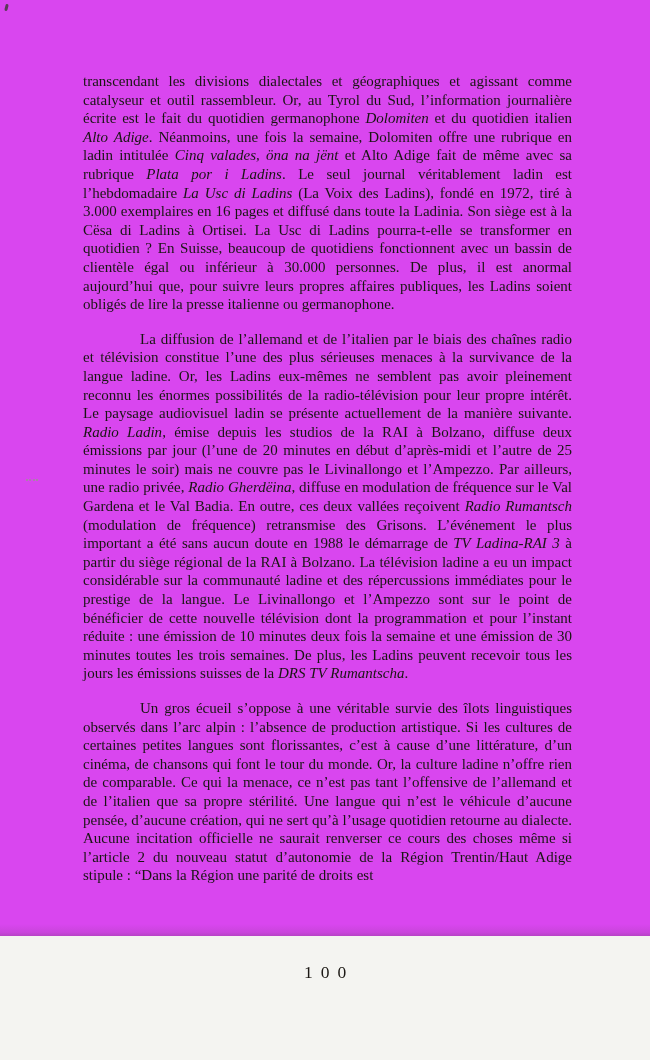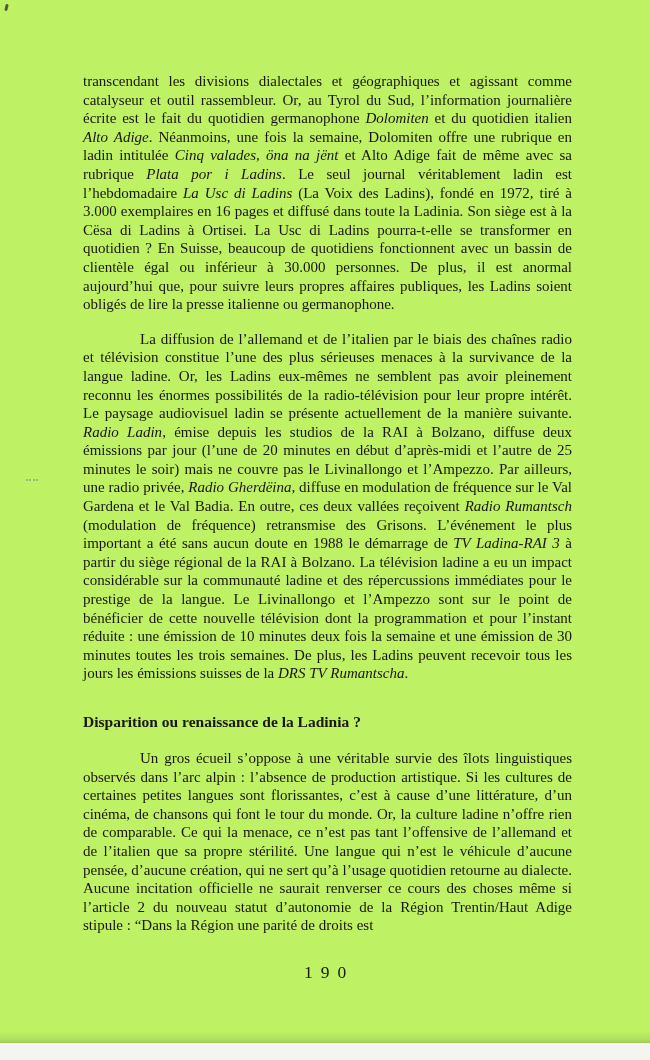--- a/index.html
+++ b/index.html
@@ -8,22 +8,22 @@
   }
   body {
     width: 650px;
     height: 1060px;
     background: #f4f4f1;
     overflow: hidden;
   }
   .scan {
     position: relative;
     width: 650px;
-    height: 1043px;
-    background: #bef264;
+    height: 936px;
+    background: #d946ef;
     color: #191613;
     font-family: "Liberation Serif", "DejaVu Serif", serif;
   }
   .text-block {
     position: absolute;
     left: 83px;
     top: 72px;
     width: 489px;
     font-size: 15px;
     line-height: 18.6px;
@@ -98,21 +98,20 @@
 <body>
 
 <div class="scan">
 
   <span class="artifact artifact-corner"></span>
   <span class="artifact artifact-margin"></span>
 
   <main class="text-block">
     <p class="para"><span>transcendant les divisions dialectales et géographiques et agissant comme catalyseur et outil rassembleur. Or, au Tyrol du Sud, l’information journalière écrite est le fait du quotidien germanophone </span><em>Dolomiten</em><span> et du quotidien italien </span><em>Alto Adige</em><span>. Néanmoins, une fois la semaine, Dolomiten offre une rubrique en ladin intitulée </span><em>Cinq valades, öna na jënt</em><span> et Alto Adige fait de même avec sa rubrique </span><em>Plata por i Ladins</em><span>. Le seul journal véritablement ladin est l’hebdomadaire </span><em>La Usc di Ladins</em><span> (La Voix des Ladins), fondé en 1972, tiré à 3.000 exemplaires en 16 pages et diffusé dans toute la Ladinia. Son siège est à la Cësa di Ladins à Ortisei. La Usc di Ladins pourra-t-elle se transformer en quotidien ? En Suisse, beaucoup de quotidiens fonctionnent avec un bassin de clientèle égal ou inférieur à 30.000 personnes. De plus, il est anormal aujourd’hui que, pour suivre leurs propres affaires publiques, les Ladins soient obligés de lire la presse italienne ou germanophone.</span></p>
     <p class="para indent"><span>La diffusion de l’allemand et de l’italien par le biais des chaînes radio et télévision constitue l’une des plus sérieuses menaces à la survivance de la langue ladine. Or, les Ladins eux-mêmes ne semblent pas avoir pleinement reconnu les énormes possibilités de la radio-télévision pour leur propre intérêt. Le paysage audiovisuel ladin se présente actuellement de la manière suivante. </span><em>Radio Ladin</em><span>, émise depuis les studios de la RAI à Bolzano, diffuse deux émissions par jour (l’une de 20 minutes en début d’après-midi et l’autre de 25 minutes le soir) mais ne couvre pas le Livinallongo et l’Ampezzo. Par ailleurs, une radio privée, </span><em>Radio Gherdëina</em><span>, diffuse en modulation de fréquence sur le Val Gardena et le Val Badia. En outre, ces deux vallées reçoivent </span><em>Radio Rumantsch</em><span> (modulation de fréquence) retransmise des Grisons. L’événement le plus important a été sans aucun doute en 1988 le démarrage de </span><em>TV Ladina-RAI 3</em><span> à partir du siège régional de la RAI à Bolzano. La télévision ladine a eu un impact considérable sur la communauté ladine et des répercussions immédiates pour le prestige de la langue. Le Livinallongo et l’Ampezzo sont sur le point de bénéficier de cette nouvelle télévision dont la programmation et pour l’instant réduite : une émission de 10 minutes deux fois la semaine et une émission de 30 minutes toutes les trois semaines. De plus, les Ladins peuvent recevoir tous les jours les émissions suisses de la </span><em>DRS TV Rumantscha</em><span>.</span></p>
-    <h2 class="heading">Disparition ou renaissance de la Ladinia ?</h2>
     <p class="para indent"><span>Un gros écueil s’oppose à une véritable survie des îlots linguistiques observés dans l’arc alpin : l’absence de production artistique. Si les cultures de certaines petites langues sont florissantes, c’est à cause d’une littérature, d’un cinéma, de chansons qui font le tour du monde. Or, la culture ladine n’offre rien de comparable. Ce qui la menace, ce n’est pas tant l’offensive de l’allemand et de l’italien que sa propre stérilité. Une langue qui n’est le véhicule d’aucune pensée, d’aucune création, qui ne sert qu’à l’usage quotidien retourne au dialecte. Aucune incitation officielle ne saurait renverser ce cours des choses même si l’article 2 du nouveau statut d’autonomie de la Région Trentin/Haut Adige stipule : “Dans la Région une parité de droits est</span></p>
   </main>
 
-  <footer class="folio">190</footer>
+  <footer class="folio">100</footer>
 
   <span class="artifact artifact-bottom-edge"></span>
 
 </div>
 
 </body></html>

